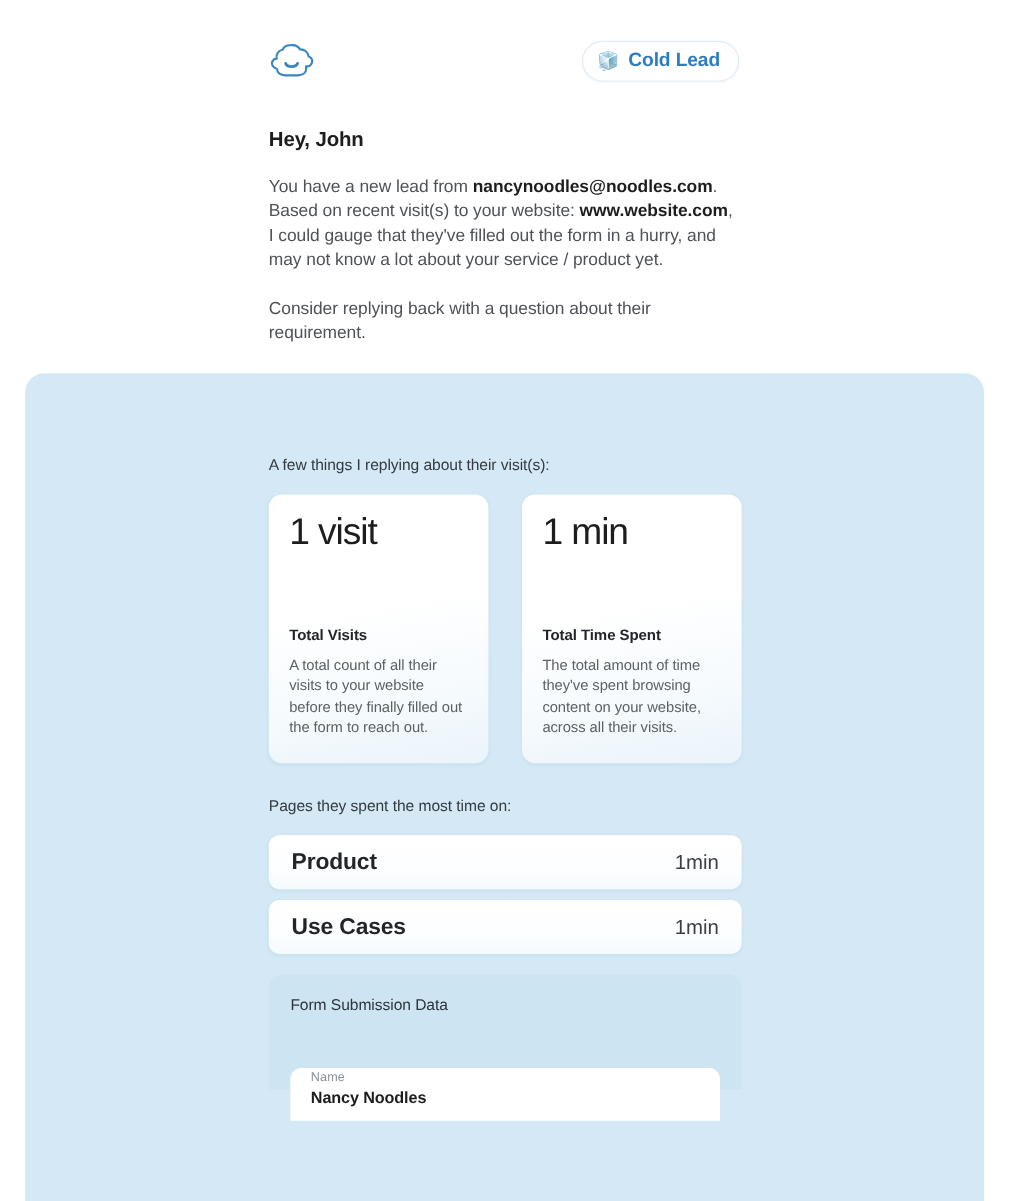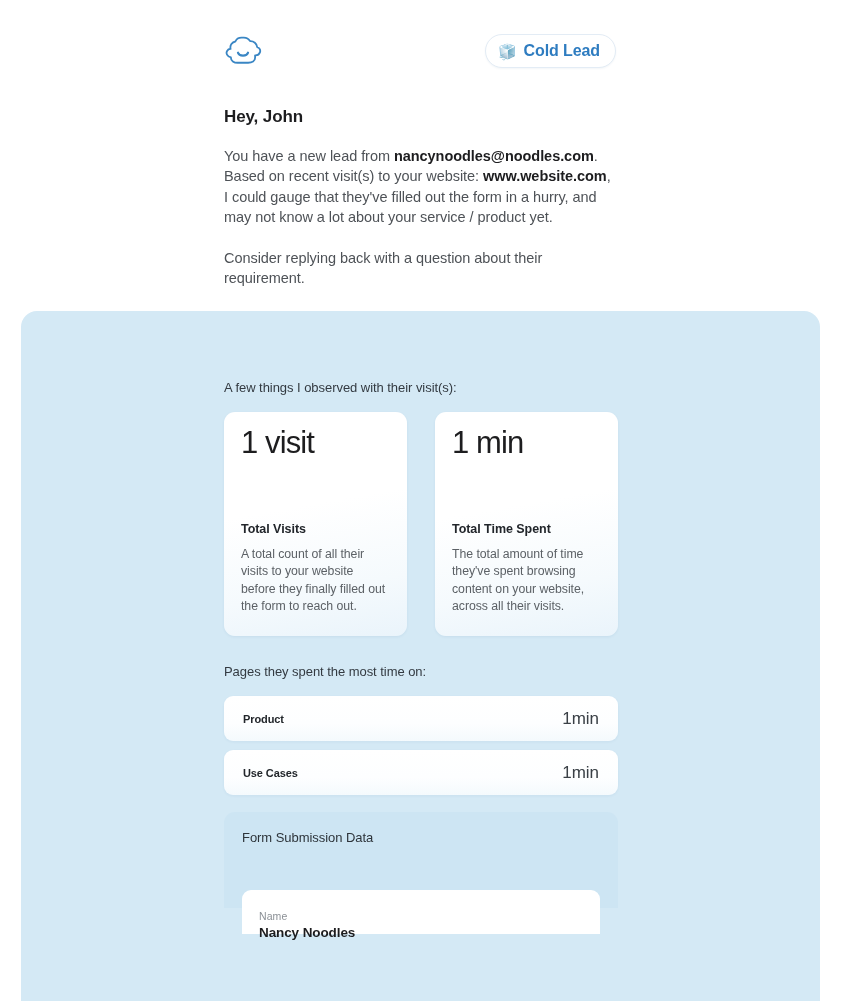--- a/index.html
+++ b/index.html
@@ -183,21 +183,21 @@
     background: linear-gradient(180deg, #ffffff 0%, #fdfeff 60%, #f4fafd 100%);
     box-shadow: 0 1px 3px rgba(33, 86, 133, 0.06);
     display: flex;
     align-items: center;
     justify-content: space-between;
     padding: 0 19px;
     margin-bottom: 9px;
   }
 
   .page-name {
-    font-size: 11px;
+    font-size: 19px;
     font-weight: 700;
     color: #22262b;
     letter-spacing: -0.1px;
   }
 
   .page-time {
     font-size: 17px;
     font-weight: 400;
     color: #3a4046;
     letter-spacing: -0.05px;
@@ -217,21 +217,21 @@
     font-size: 13px
     ;font-weight: 400;
     color: #2d343a;
     letter-spacing: -0.05px;
     margin-bottom: 18px;
   }
 
   .form-field-card {
     background: #ffffff;
     border-radius: 9px 9px 0 0;
-    padding: 20px 17px 0 17px;
+    padding: 2px 17px 0 17px;
     height: 44px;
     margin-top: 45px;
   }
 
   .form-field-label {
     font-size: 10.5px;
     color: #8b9096;
     letter-spacing: 0.1px;
     margin-bottom: 3px;
   }
@@ -270,21 +270,21 @@
     <div class="greeting">Hey, John</div>
 
     <div class="body-copy"><span>You have a new lead from </span><strong>nancynoodles@noodles.com</strong><span>. Based on recent visit(s) to your website: </span><strong>www.website.com</strong><span>, I could gauge that they've filled out the form in a hurry, and may not know a lot about your service / product yet.</span></div>
 
     <div class="body-copy second">Consider replying back with a question about their requirement.</div>
   </div>
 
   <div class="insight-panel">
     <div class="panel-inner">
 
-      <div class="panel-label first">A few things I observed with their visit(s):</div>
+      <div class="panel-label first">A few things I replying about their visit(s):</div>
 
       <div class="stat-row">
 
         <div class="stat-card">
           <div class="stat-value">1 visit</div>
           <div class="stat-meta">
             <div class="stat-title">Total Visits</div>
             <div class="stat-desc">A total count of all their visits to your website before they finally filled out the form to reach out.</div>
           </div>
         </div>

